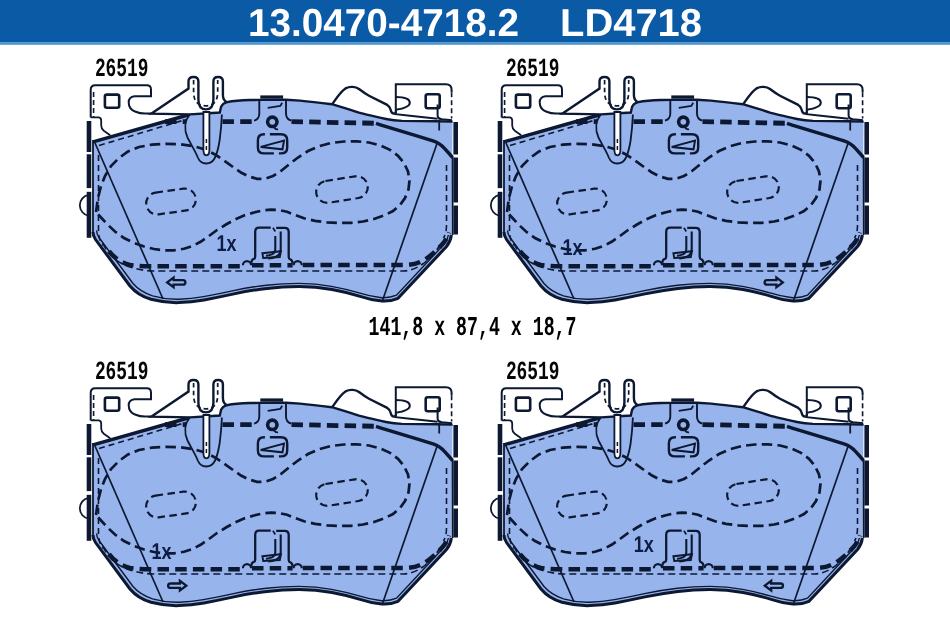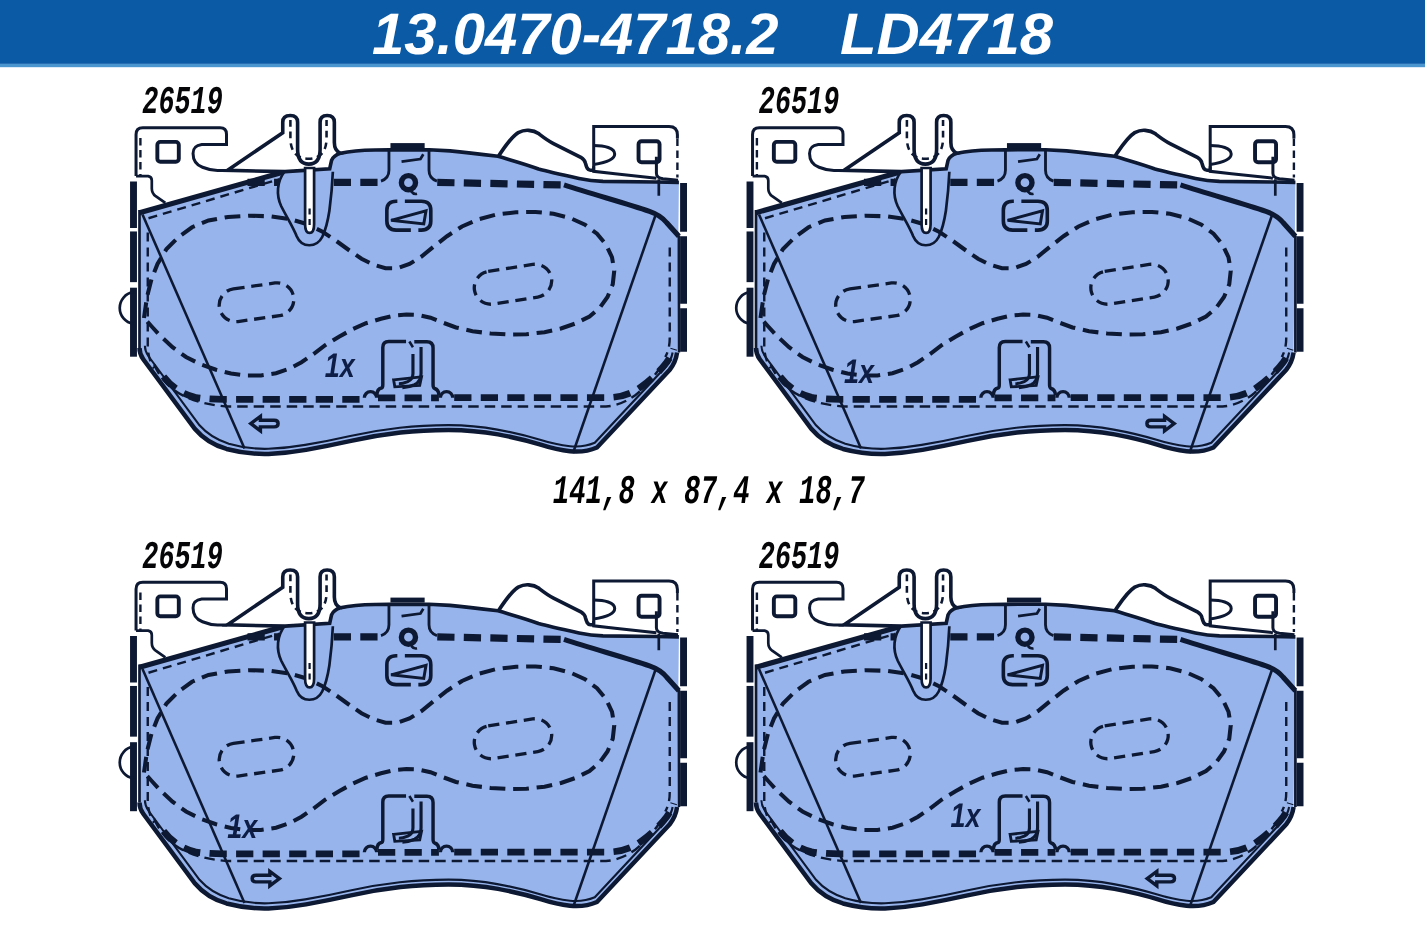--- a/index.html
+++ b/index.html
@@ -1,16 +1,16 @@
 <!DOCTYPE html>
 <html><head>
 <meta charset="utf-8">
 <style>
 html,body{margin:0;padding:0;background:#fff;}
-#page{width:950px;height:633px;position:relative;overflow:hidden;background:#fff;font-style:italic;}
+#page{width:950px;height:633px;position:relative;overflow:hidden;background:#fff;}
 svg{display:block;}
 svg text{text-rendering:geometricPrecision;}
 text{font-family:"Liberation Mono", monospace;}
 .hdr{font-family:"Liberation Sans", sans-serif;font-weight:bold;fill:#ffffff;}
 .lbl{font-family:"Liberation Mono", monospace;font-weight:bold;fill:#060608;}
 .dim{font-family:"Liberation Mono", monospace;font-weight:bold;fill:#000000;}
 .ox{font-family:"Liberation Sans", sans-serif;font-weight:bold;fill:#0d1d45;}
 </style>
 </head>
 <body>

